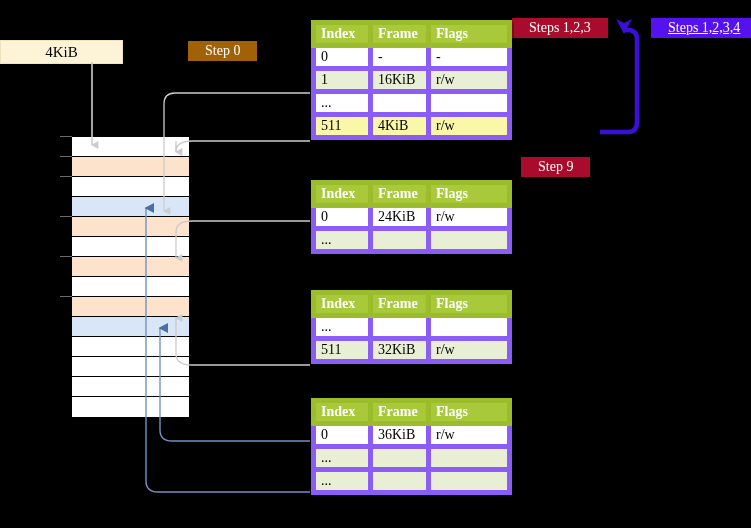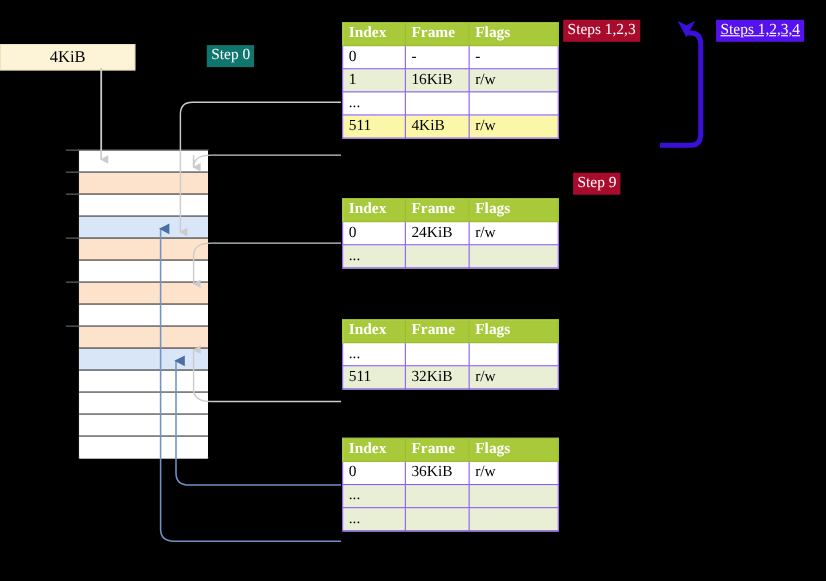--- a/index.html
+++ b/index.html
@@ -7,38 +7,38 @@
        font-family:"Liberation Serif", serif;color:#000;}
   .stage{position:absolute;left:0;top:0;width:751px;height:528px;}
 
   
   .srcbox{position:absolute;background:#fdf3d7;border:1px solid #efe3bd;
           display:flex;align-items:center;justify-content:center;
           font-size:15px;color:#000;}
 
   
   .badge{position:absolute;display:flex;align-items:center;justify-content:center;
-         font-size:14px;color:#ffffff;padding:0 4px;height:20px;white-space:nowrap;}
+         font-size:14px;color:#ffffff;padding:0 17px;height:20px;white-space:nowrap;}
   .badge.red{background:#a80b2c;}
   .badge.blue{background:#5511ee;text-decoration:underline;}
 
   
   .memcol{position:absolute;box-sizing:border-box;border:1px solid #000;background:#fff;}
   .memrow{position:absolute;left:0;box-sizing:border-box;
           border-bottom:1px solid #000;}
   .memrow.last{border-bottom:none;}
   .fill-w{background:#ffffff;}
   .fill-o{background:#fde3cc;}
   .fill-b{background:#d9e6f7;}
   .tick{position:absolute;height:1px;background:#6b6b6b;}
 
   
   .ptable{position:absolute;border-collapse:collapse;background:#fff;
           box-shadow:2px 2px 0 rgba(0,0,0,.25);}
-  .ptable td,.ptable th{border:1px solid #8b5cf6;font-size:14px;
+  .ptable td,.ptable th{border:5px solid #8b5cf6;font-size:14px;
           padding:1px 5px;text-align:left;height:21px;box-sizing:border-box;
           font-weight:normal;font-family:"Liberation Serif", serif;}
   .ptable th{background:#a8c93a;color:#ffffff;font-weight:bold;border-color:#9cbd2b;}
   .ptable td.white{background:#ffffff;}
   .ptable td.tintrow{background:#e9efd5;}
   .ptable td.hl{background:#fbf7a8;}
   .col-i{width:57px;}
   .col-f{width:58px;}
   .col-g{width:81px;}
 
@@ -48,21 +48,21 @@
 </style>
 </head>
 <body>
 
 <div class="stage">
 
   <div class="srcbox" style="left:0px;top:40px;width:121px;height:22px;">
     <span>4KiB</span>
   </div>
 
-  <div class="badge red" style="left: 188px; top: 41px; background: #0f766e;">
+  <div class="badge red" style="left: 188px; top: 41px; background: #a16207;">
     <span>Step 0</span>
   </div>
   <div class="badge red" style="left: 512px; top: 18px; background: rgb(168, 11, 44);">
     <span>Steps 1,2,3</span>
   </div>
   <div class="badge blue" style="left: 651px; top: 18px; background: rgb(85, 17, 238);">
     <span>Steps 1,2,3,4</span>
   </div>
   <div class="badge red" style="left: 521px; top: 157px; background: rgb(168, 11, 44);">
     <span>Step 9</span>

